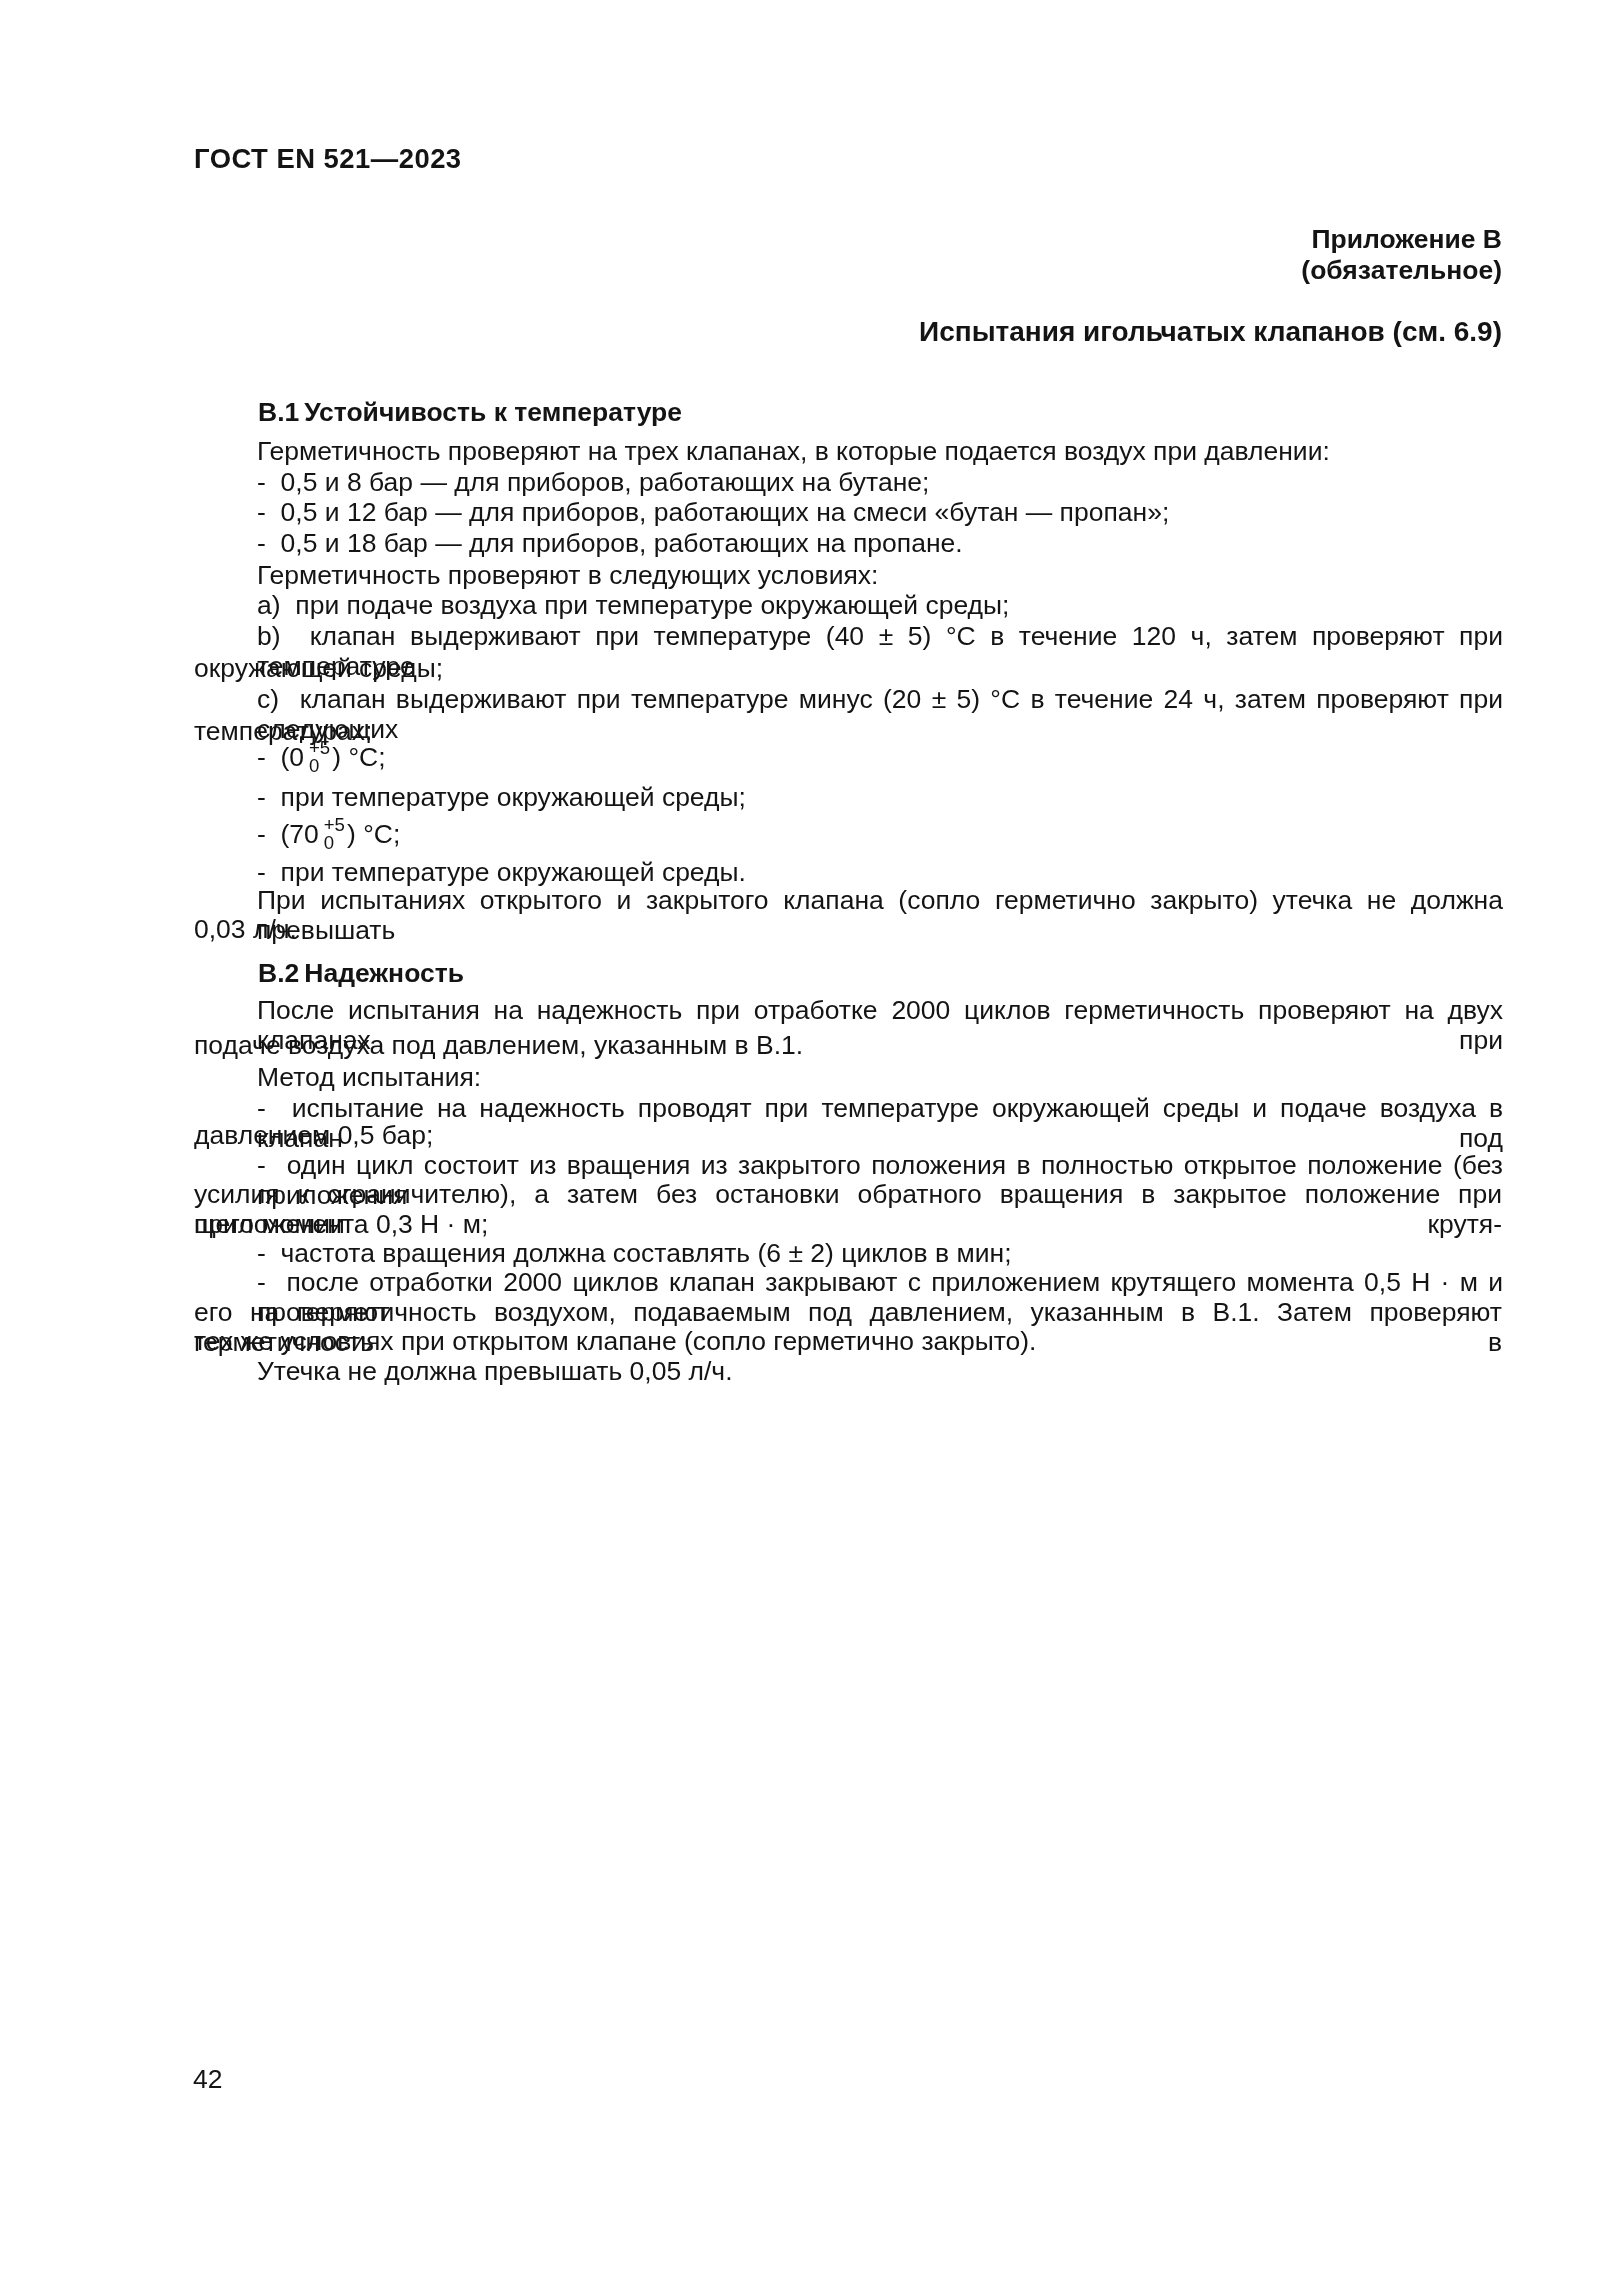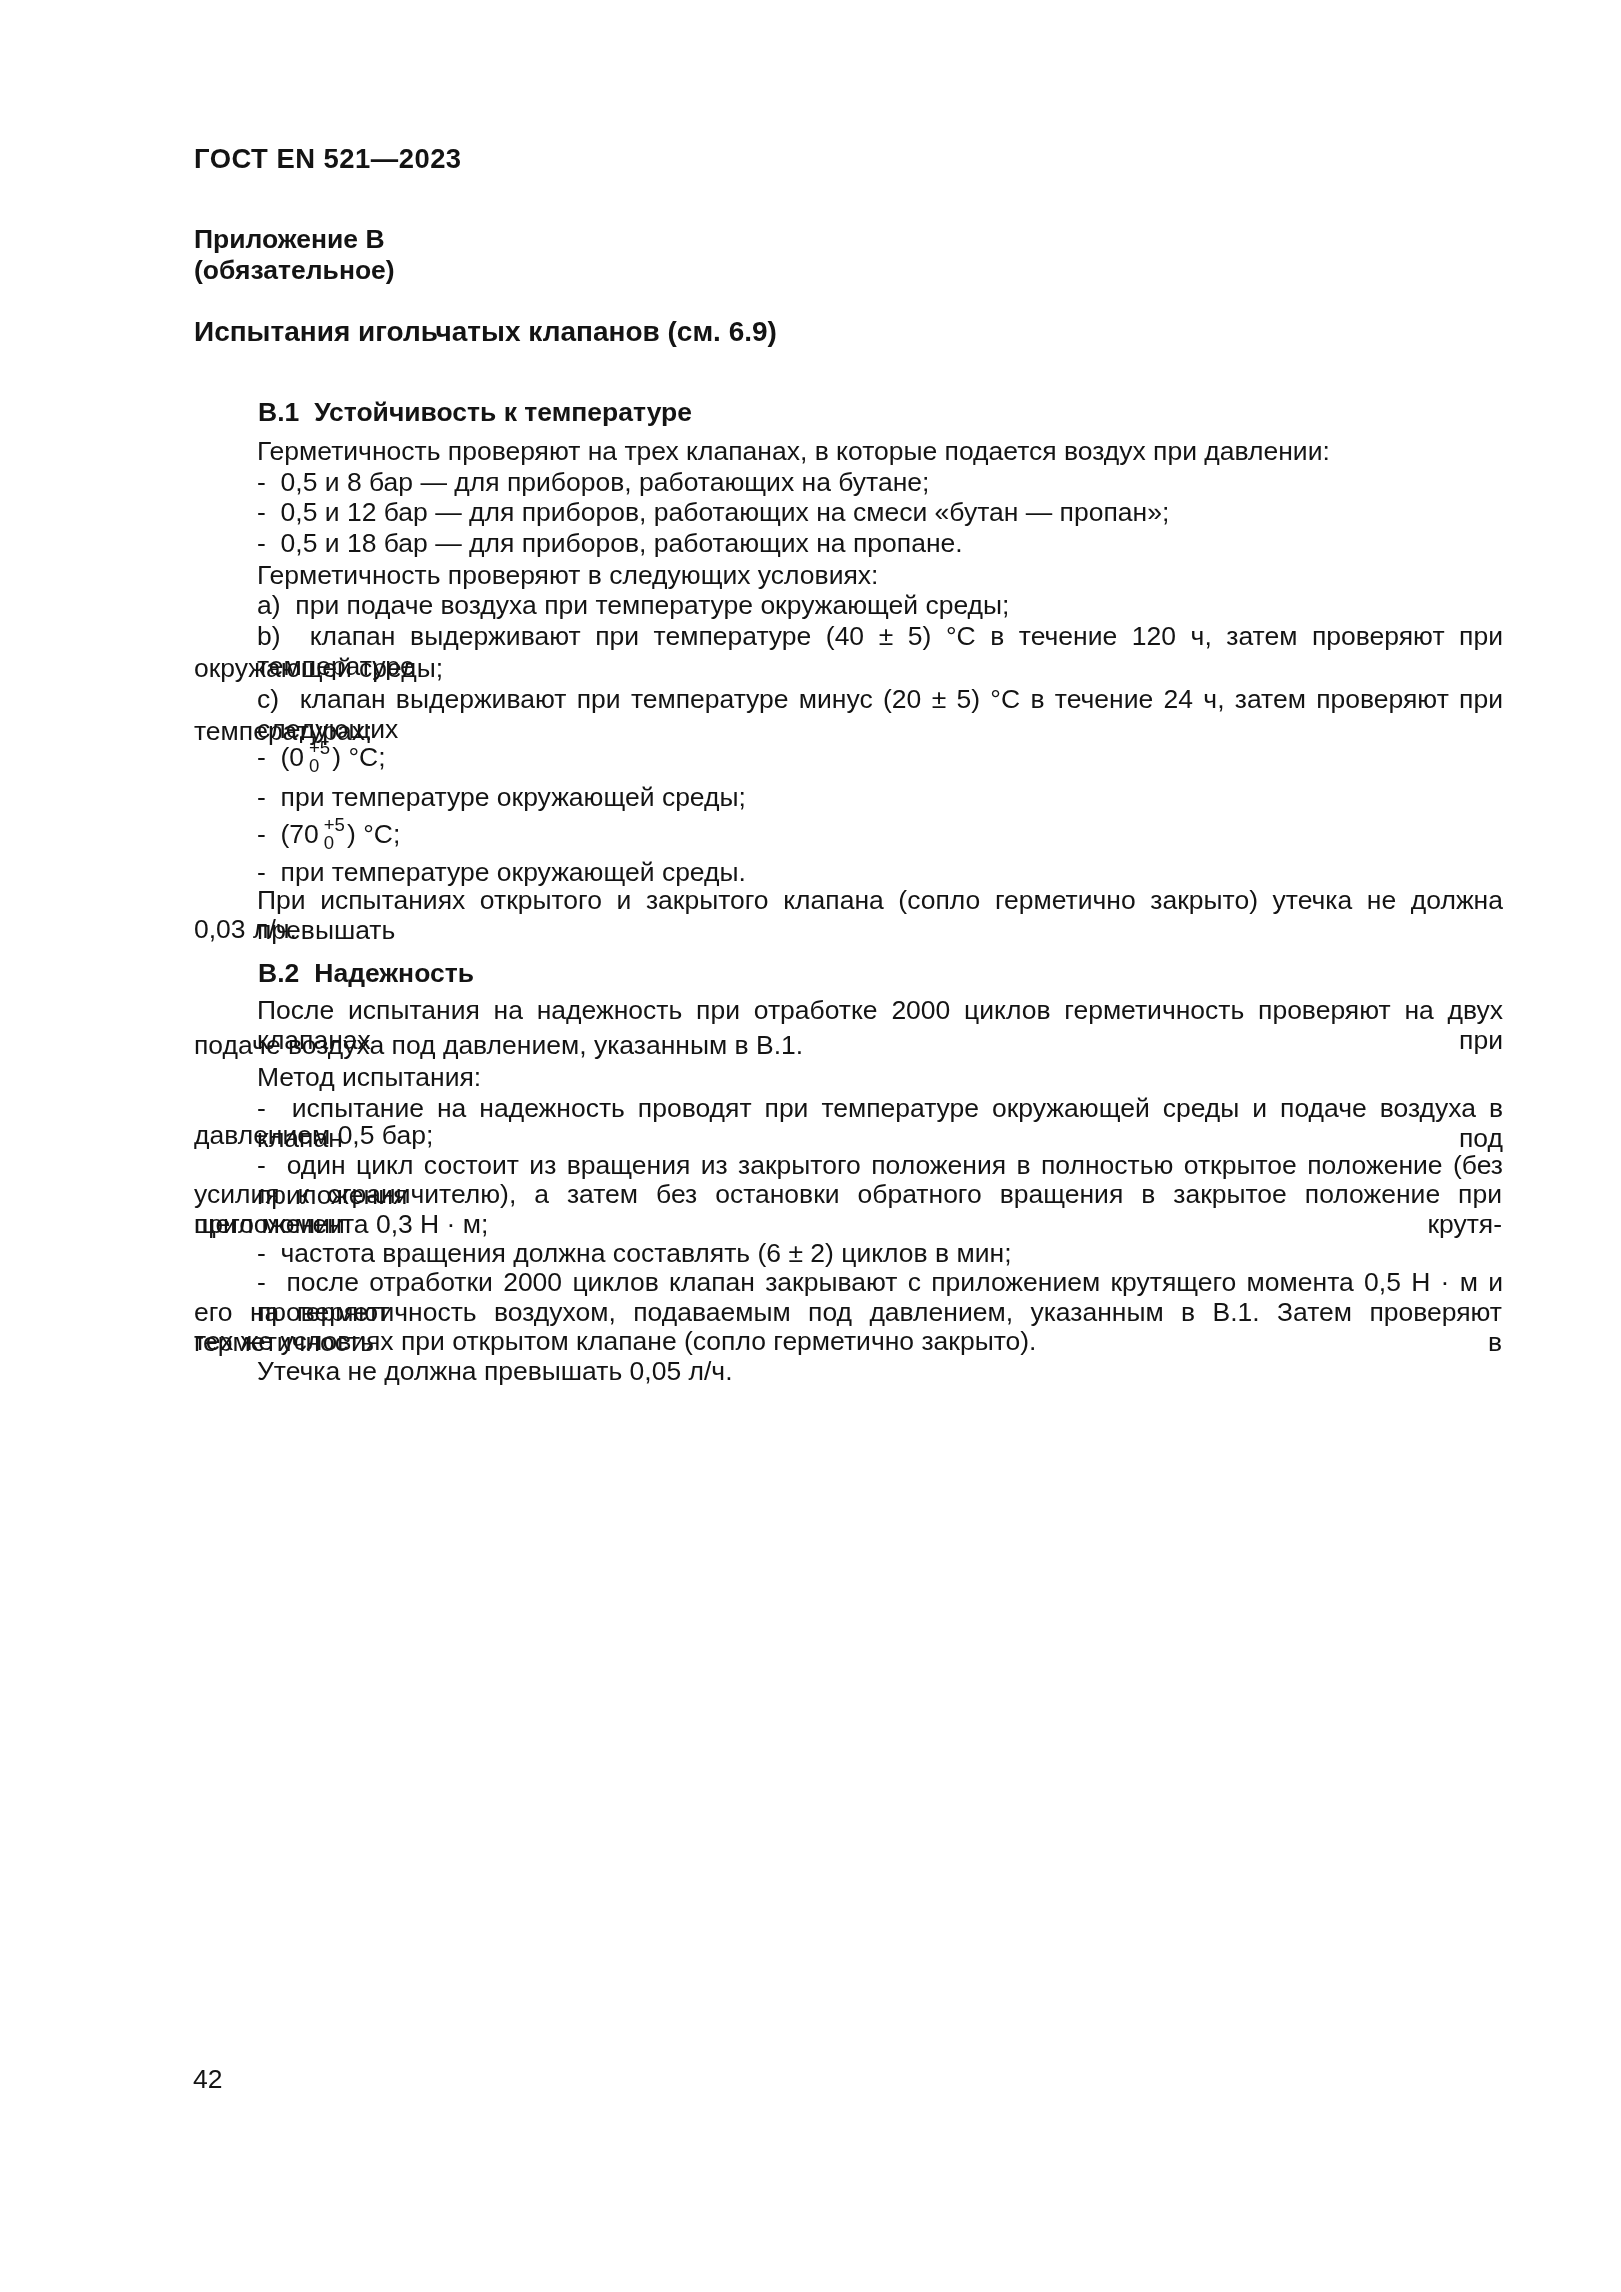--- a/index.html
+++ b/index.html
@@ -13,34 +13,34 @@
     overflow: hidden;
   }
   .abs { position: absolute; }
   .doc-code {
     left: 194px; top: 143px;
     font-size: 27.4px; font-weight: bold; line-height: 31px;
     letter-spacing: 0.5px;
   }
   .ctr {
     left: 194px; width: 1308px;
-    text-align: left;
+    text-align: right;
   }
   .app-label, .app-status {
     font-size: 26.5px; font-weight: bold; line-height: 30px;
   }
   .app-title {
     font-size: 28px; font-weight: bold; line-height: 32px;
   }
   .sec-head {
     left: 258px;
     font-size: 26.5px; font-weight: bold; line-height: 30px;
     white-space: nowrap;
   }
-  .sec-head .num { margin-right: 15px; }
+  .sec-head .num { margin-right: 5px; }
   .ln {
     left: 194px; width: 1308px;
     font-size: 26.5px; line-height: 30px;
     white-space: normal;
   }
   .ind { left: 257px; width: 1246px; }
   .jst { text-align: justify; text-align-last: justify; }
   .tol {
     display: flex; align-items: center;
     height: 55px;

